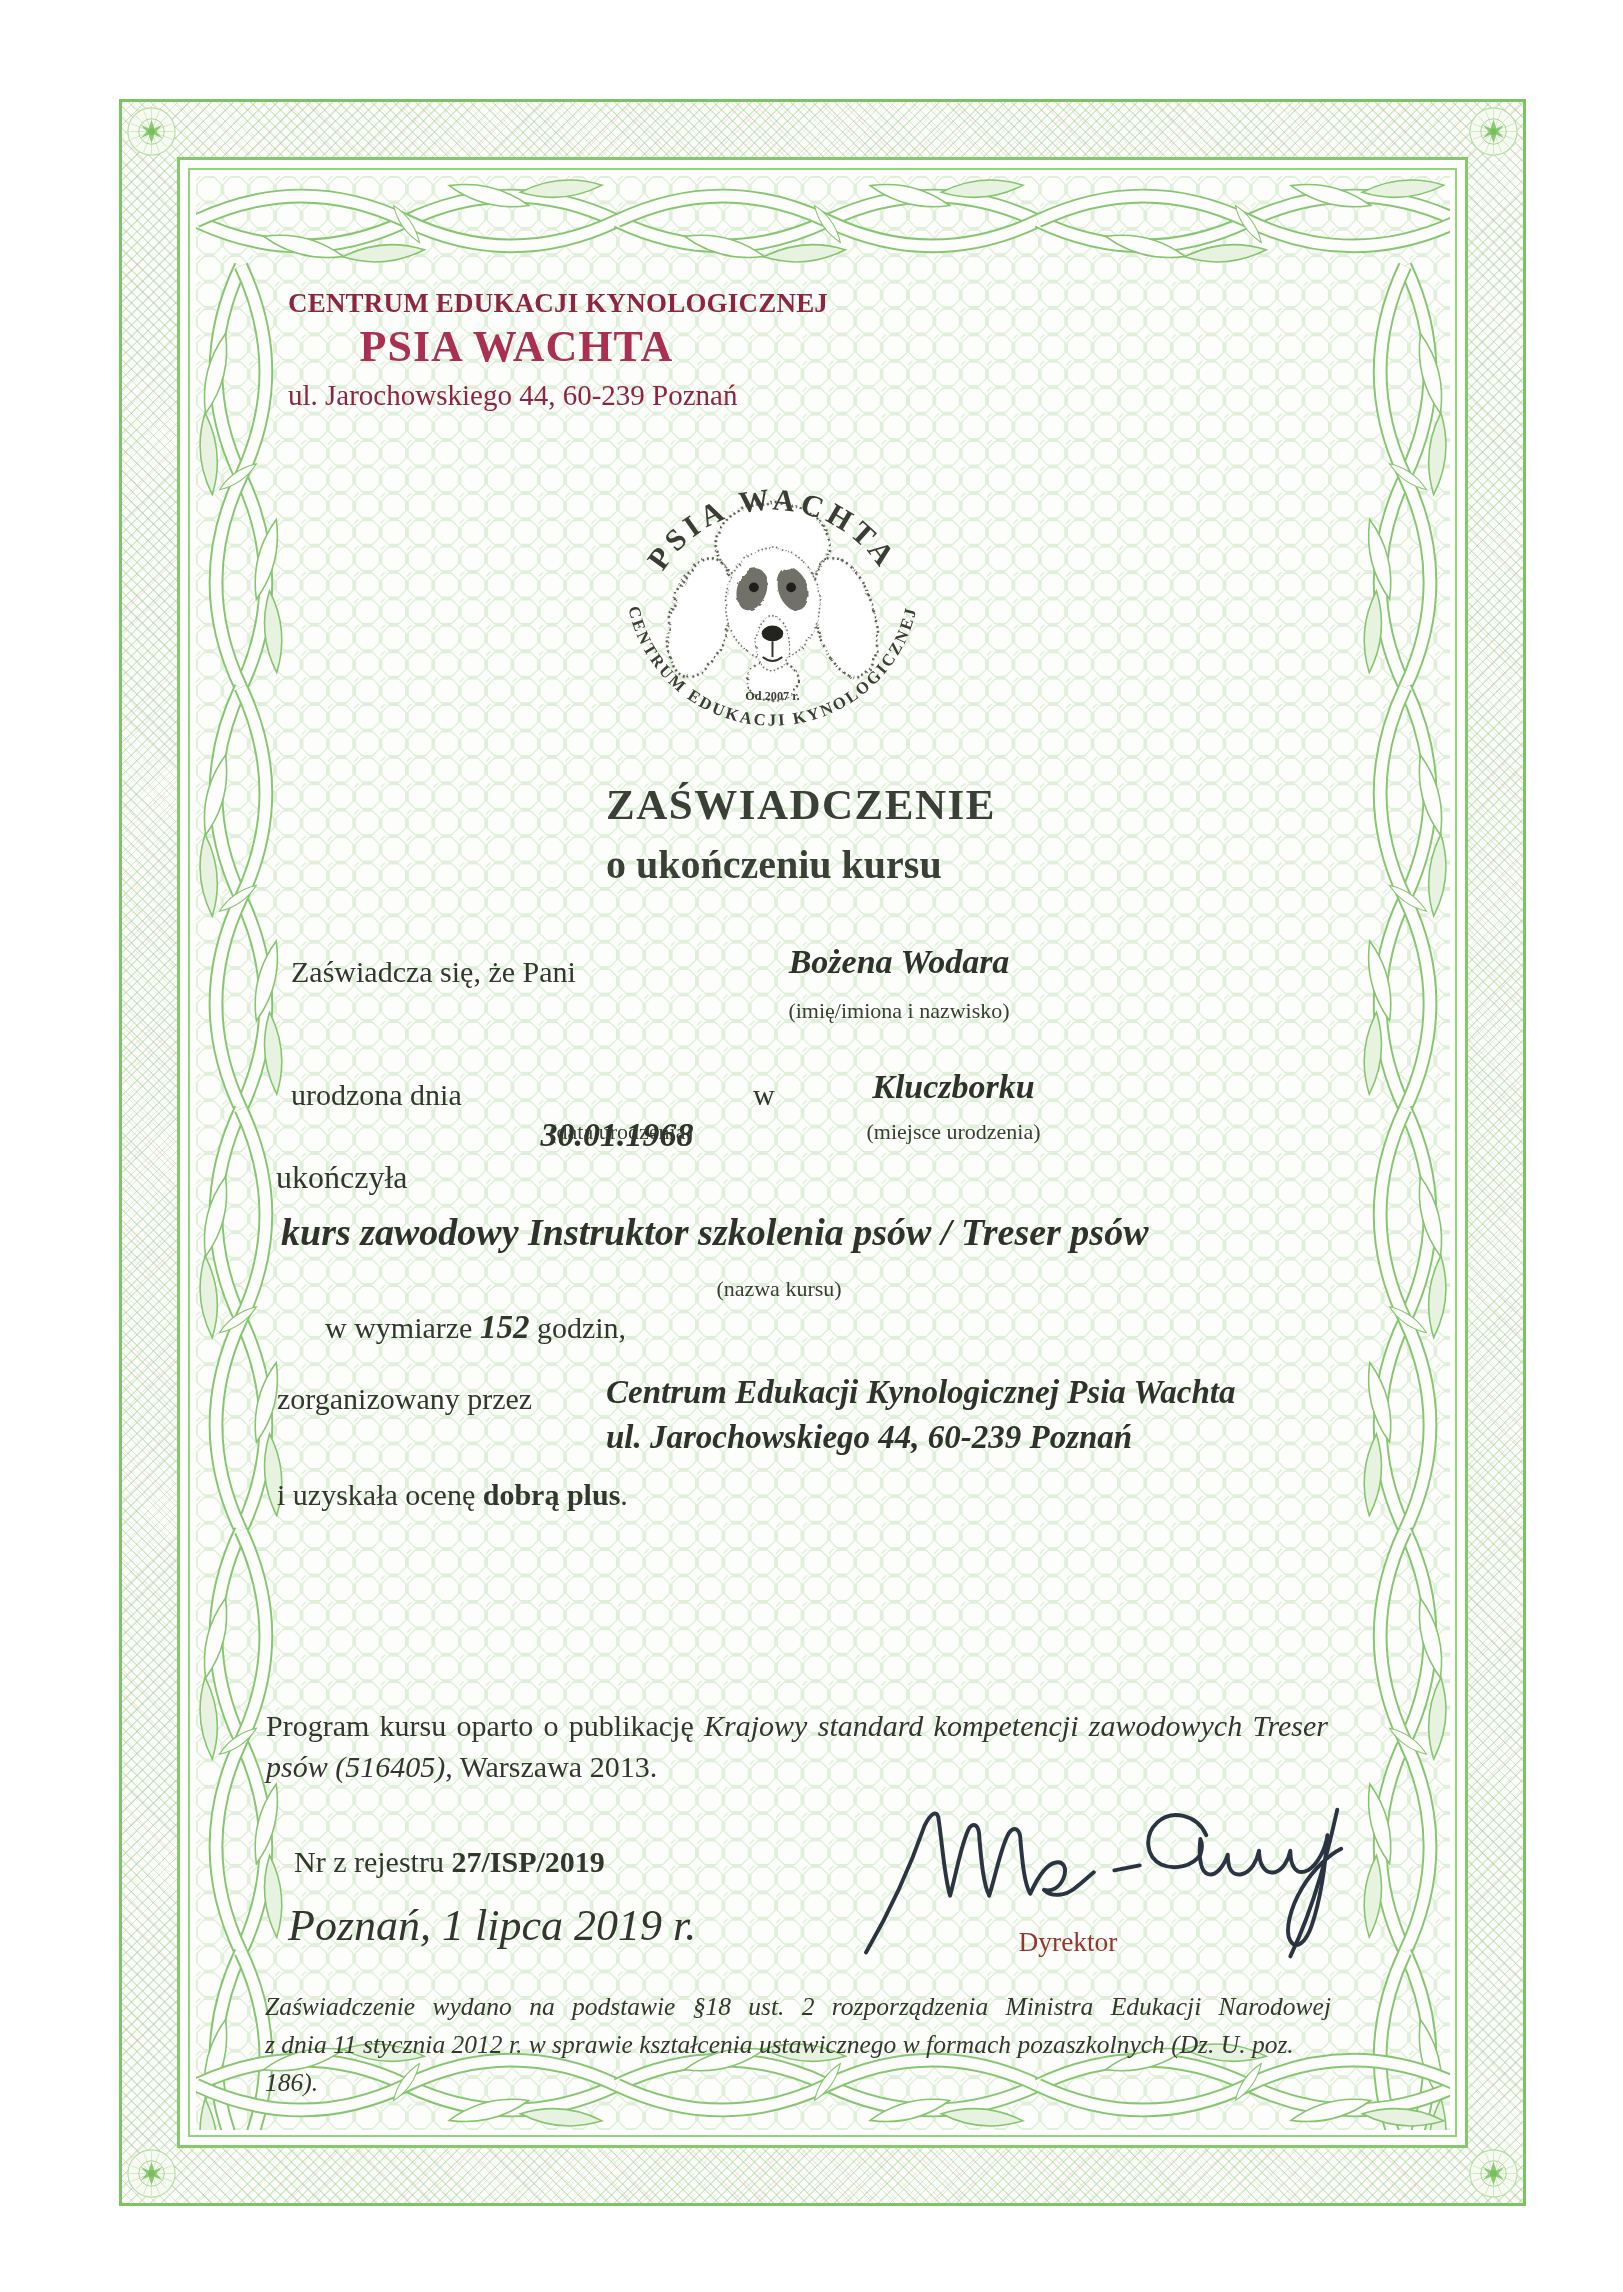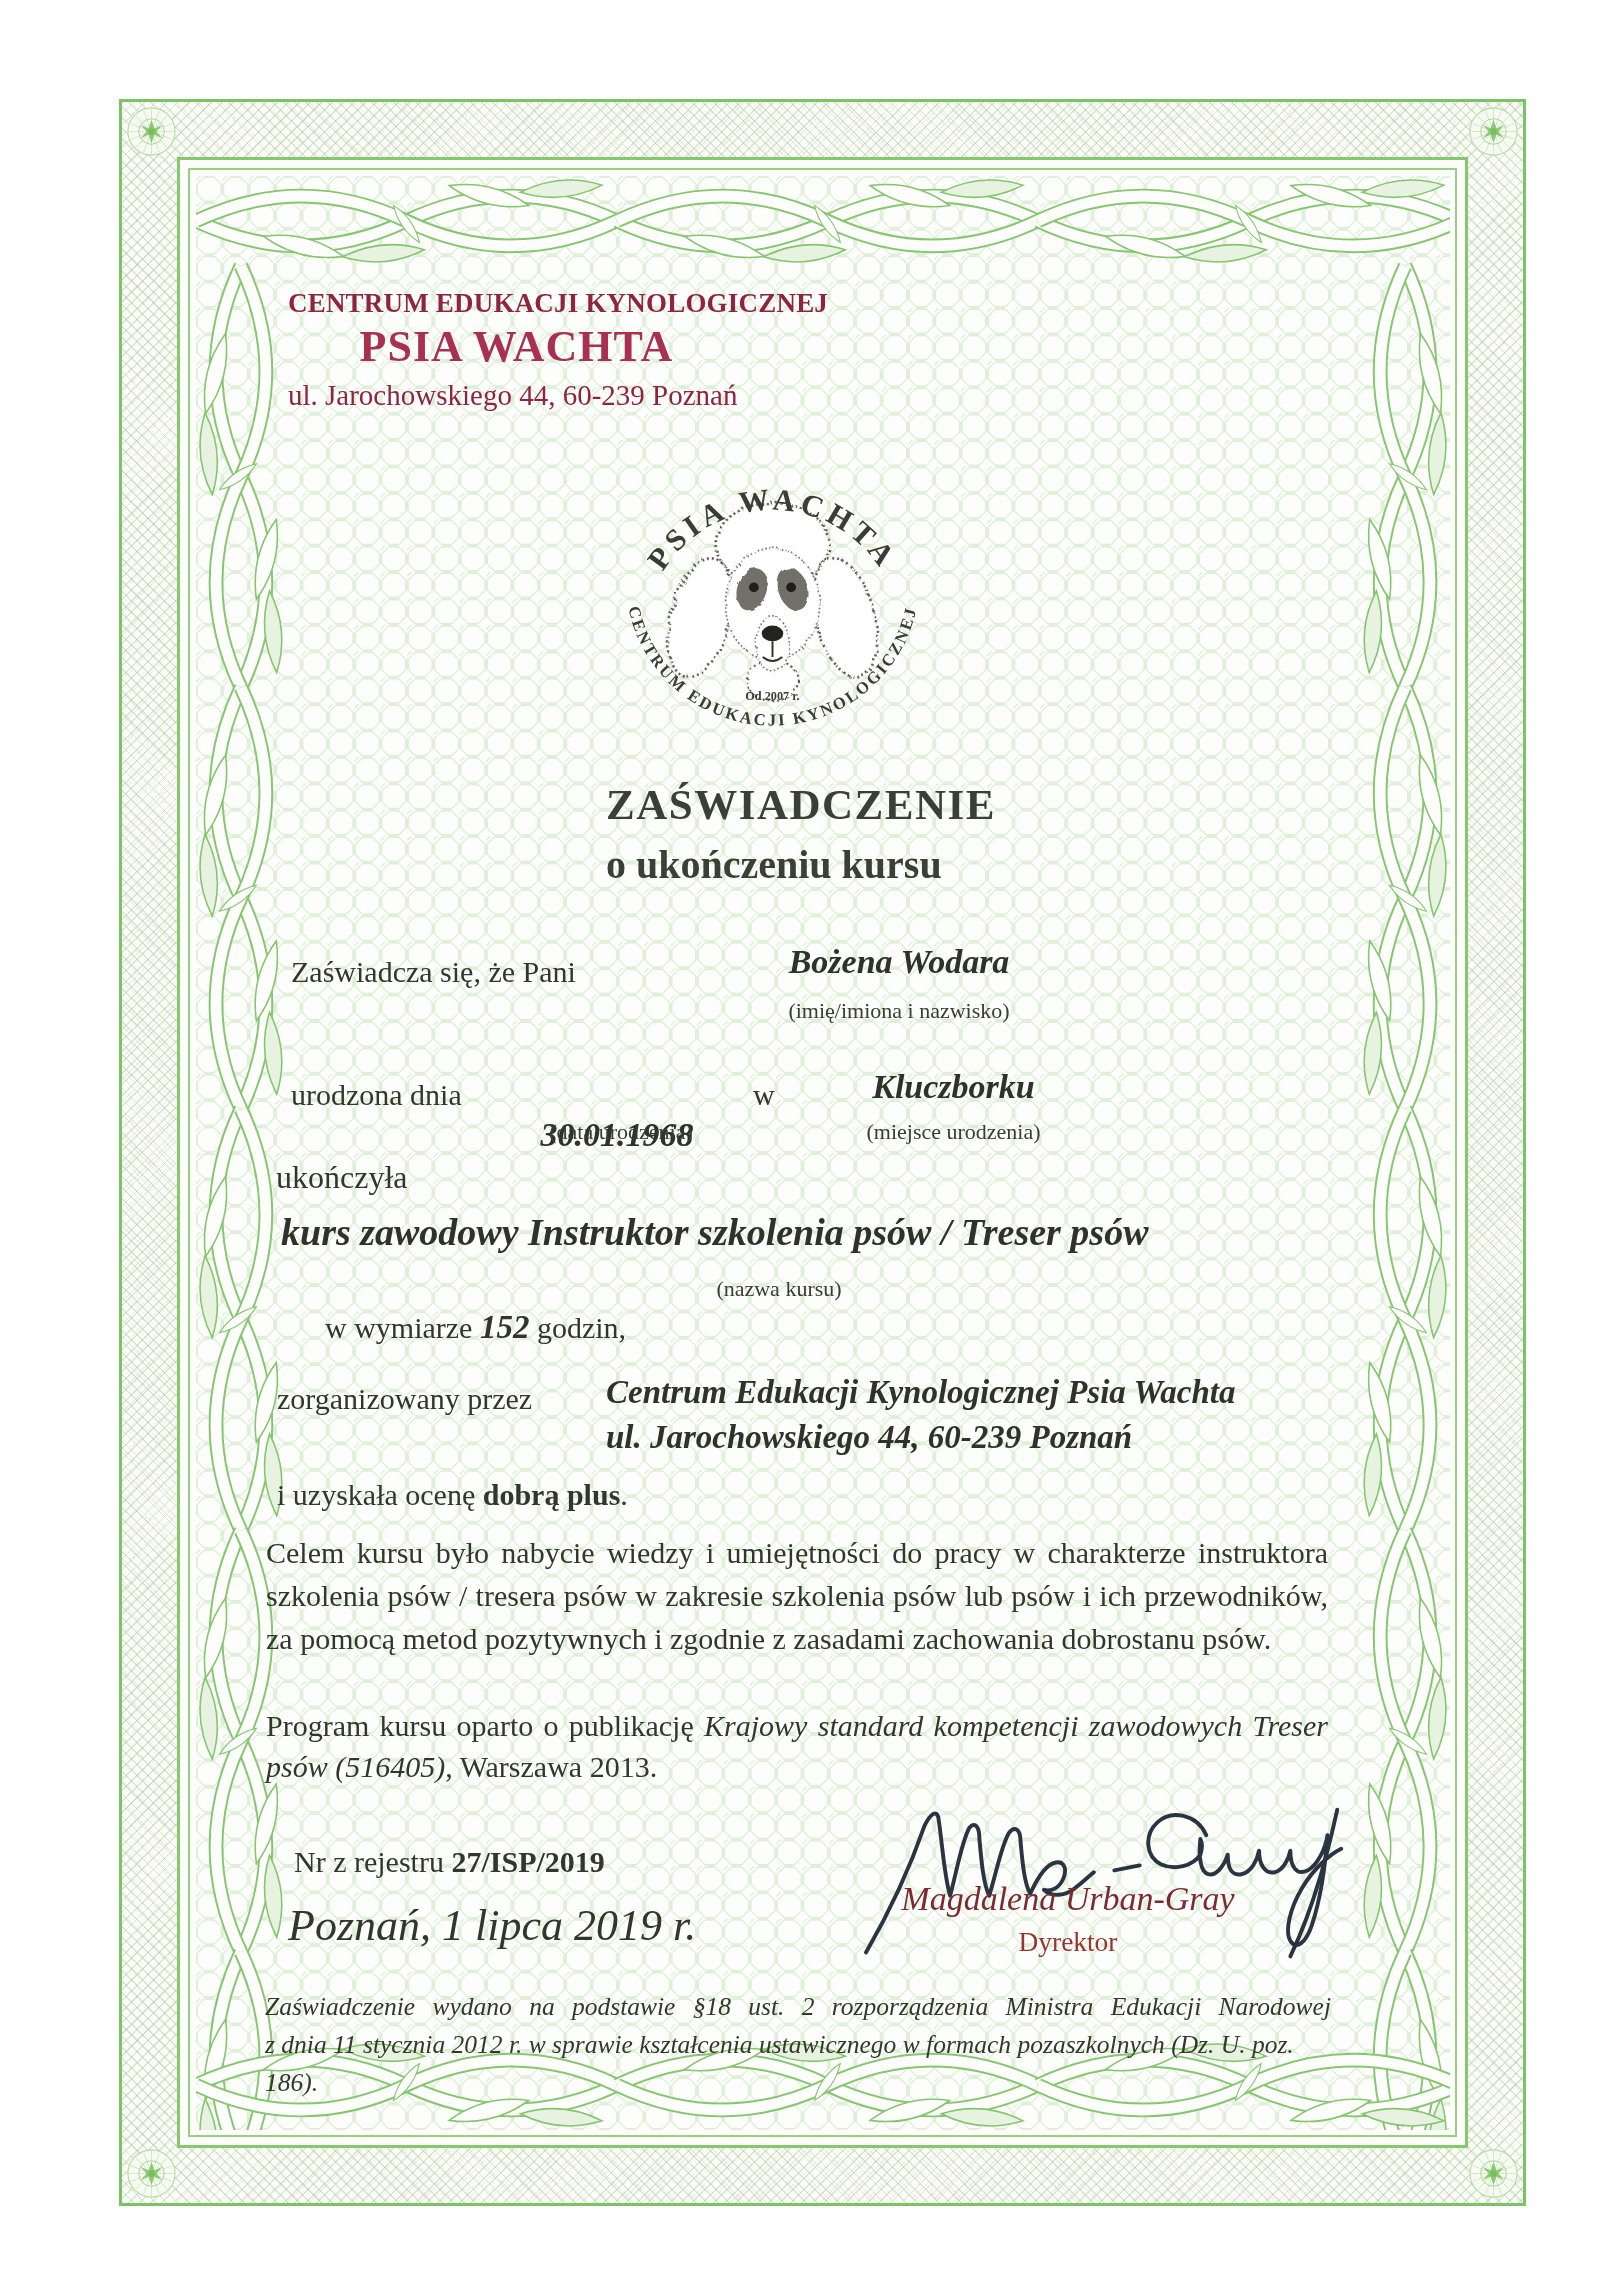--- a/index.html
+++ b/index.html
@@ -209,35 +209,33 @@
   <div class="abs duration t31"><span>w wymiarze </span><span class="bi hours">152</span><span> godzin,</span></div>
 
   <div class="abs organized t31">zorganizowany przez</div>
   <div class="abs organizer">
     <div>Centrum Edukacji Kynologicznej Psia Wachta</div>
     <div class="l2">ul. Jarochowskiego 44, 60-239 Poznań</div>
   </div>
 
   <div class="abs grade-line t31"><span>i uzyskała ocenę </span><span class="b">dobrą plus</span><span>.</span></div>
 
-  <div class="abs para">Celem kursu było nabycie wiedzy i umiejętności do pracy w charakterze instruktora szkolenia psów / tresera psów w zakresie szkolenia psów lub psów i ich przewodników, za pomocą metod pozytywnych i zgodnie z zasadami zachowania dobrostanu psów.</div>
   <div class="abs para para2"><span>Program kursu oparto o publikację </span><span style="font-style:italic">Krajowy standard kompetencji zawodowych Treser psów (516405)</span><span>, Warszawa 2013.</span></div>
 
   <div class="abs registry t31"><span>Nr z rejestru </span><span class="b">27/ISP/2019</span></div>
   <div class="abs placedate">Poznań, 1 lipca 2019 r.</div>
 
   <svg class="abs sig-svg" viewBox="0 0 530 180">
     <g fill="none" stroke="#1c2534" stroke-width="4" stroke-linecap="round" stroke-linejoin="round" opacity=".93">
       <path d="M18,160 C40,122 60,82 78,30 C84,18 90,14 92,22 C96,48 98,82 104,102 C112,72 116,46 124,32 C130,26 134,32 134,44 C136,66 138,90 144,102 C152,76 156,52 164,38 C170,30 176,34 176,46 C178,68 180,90 186,100 C194,82 202,70 212,68 C220,66 224,74 220,84 C216,94 208,98 200,96 C208,104 222,102 232,94 C240,88 246,82 251,78"></path>
       <path d="M272,76 L298,71"></path>
       <path d="M366,40 C356,18 330,14 316,27 C302,40 304,62 320,70 C334,76 352,72 360,60 C362,54 362,48 360,44 C358,62 360,78 368,80 C376,82 384,72 388,60 C388,74 392,82 402,80 C412,78 418,66 420,56 C420,70 426,80 436,78 C444,76 450,66 452,56 C452,72 458,82 470,76 C480,70 488,54 490,40 C488,68 484,102 474,132 C468,150 458,158 452,148 C446,138 452,114 464,94 C476,74 492,60 504,54"></path>
       <path d="M500,14 C492,50 478,110 452,164"></path>
     </g>
   </svg>
-  <div class="abs signer-name">Magdalena Urban-Gray</div>
   <div class="abs signer-role">Dyrektor</div>
 
   <div class="abs legal">
     <div class="jl">Zaświadczenie wydano na podstawie §18 ust. 2 rozporządzenia Ministra Edukacji Narodowej</div>
     <div>z dnia 11 stycznia 2012 r. w sprawie kształcenia ustawicznego w formach pozaszkolnych (Dz. U. poz. 186).</div>
   </div>
 
 </div>
 
 

